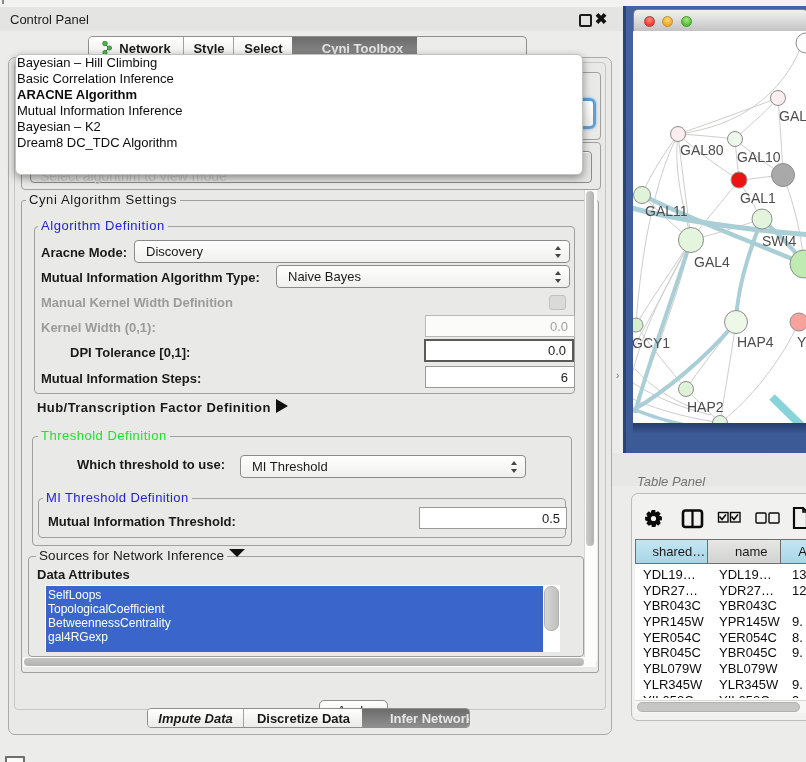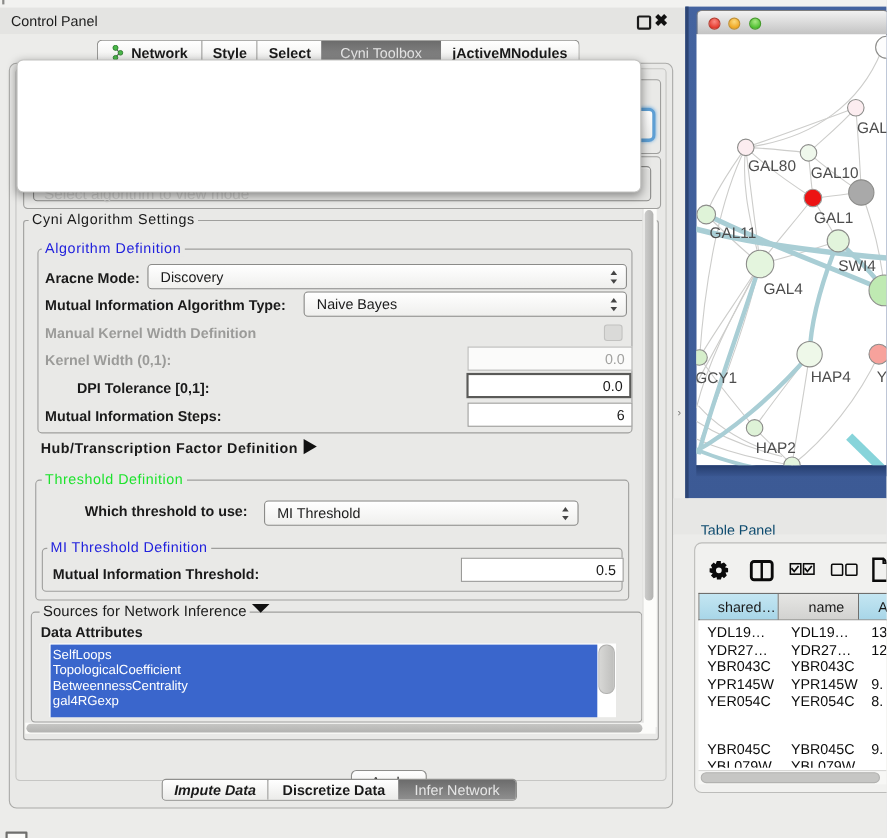--- a/index.html
+++ b/index.html
@@ -11,21 +11,21 @@
 .gtitle{position:absolute;top:-8px;background:#e9e9e7;padding:0 3px;line-height:14px;white-space:nowrap;}
 .combo{position:absolute;border:1px solid #8b8b89;border-radius:4px;
   background:linear-gradient(#ffffff,#efefed);box-shadow:inset 0 1px 0 #fff;}
 .combo .ct{position:absolute;left:11px;top:0;bottom:0;display:flex;align-items:center;}
 .spin{position:absolute;right:7px;top:50%;width:7px;height:12px;margin-top:-6px;}
 .spin:before{content:"";position:absolute;left:0;top:0;border-left:3.5px solid transparent;border-right:3.5px solid transparent;border-bottom:4.5px solid #444;}
 .spin:after{content:"";position:absolute;left:0;bottom:0;border-left:3.5px solid transparent;border-right:3.5px solid transparent;border-top:4.5px solid #444;}
 .fld{position:absolute;background:#fff;border:1px solid #9a9a98;display:flex;align-items:center;justify-content:flex-end;padding-right:6px;}
 .tab{position:absolute;top:0;height:100%;display:flex;align-items:center;justify-content:center;
   background:linear-gradient(#ffffff,#ebebe9);font-weight:bold;}
-.tabsel{background:linear-gradient(#6c6c6c,#8f8f8f);color:#e6e6e6;font-weight:normal;}
+.tabsel{background:linear-gradient(#6c6c6c,#8f8f8f);color:#e6e6e6;font-weight:bold;padding-left:16px;}
 </style>
 </head>
 <body>
 
 <div class="a" style="left:0;top:0;width:806px;height:7px;background:#f2f2f0;"></div>
 <div class="a" style="left:2px;top:0;width:2px;height:4px;background:#8a8a88;"></div>
 
 <div class="a" style="left:0;top:7px;width:806px;height:24px;background:#e4e4e2;"></div>
 <div class="a" style="left:10px;top:7px;height:24px;display:flex;align-items:center;color:#1c1c1c;">Control Panel</div>
 <div class="a" style="left:579px;top:14px;width:9px;height:9px;border:2px solid #1a1a1a;border-radius:2px;"></div>
@@ -39,21 +39,20 @@
     <svg width="13" height="14" viewBox="0 0 13 14" style="margin-right:5px;">
       <line x1="4" y1="3" x2="8" y2="7" stroke="#555" stroke-width="1"></line>
       <line x1="4" y1="11" x2="8" y2="7" stroke="#555" stroke-width="1"></line>
       <circle cx="4" cy="2.5" r="2.3" fill="#49b849" stroke="#2c7a2c" stroke-width="0.8"></circle>
       <circle cx="8.5" cy="7" r="2.1" fill="#49b849" stroke="#2c7a2c" stroke-width="0.8"></circle>
       <circle cx="4" cy="11.5" r="2.1" fill="#49b849" stroke="#2c7a2c" stroke-width="0.8"></circle>
     </svg>Network</div>
   <div class="tab" style="left:94px;width:50px;border-left:1px solid #a2a2a0;">Style</div>
   <div class="tab" style="left:144px;width:59px;border-left:1px solid #a2a2a0;">Select</div>
   <div class="tab tabsel" style="left:203px;width:109px;">Cyni Toolbox</div>
-  <div class="tab" style="left:312px;width:125px;">jActiveMNodules</div>
 </div>
 
 <div class="grp" style="left:21px;top:72px;width:578px;height:66px;"></div>
 <div class="combo" style="left:30px;top:98px;width:560px;height:25px;border:3px solid #5e9fd4;border-radius:6px;box-shadow:0 0 3px #7db4e0;"></div>
 <div class="grp" style="left:21px;top:142px;width:578px;height:46px;"></div>
 <div class="combo" style="left:30px;top:151px;width:560px;height:30px;background:#e4e4e2;"></div>
 <div class="a" style="left:40px;top:168px;width:400px;color:#cacac8;font-size:14px;">Select algorithm to view mode</div>
 
 <div class="grp" style="left:21px;top:200px;width:576px;height:471px;border-radius:3px;">
   <span class="gtitle" style="left:4px;color:#1a1a1a;letter-spacing:0.6px;">Cyni Algorithm Settings</span>
@@ -109,20 +108,28 @@
   <div class="a" style="left:499px;top:1px;width:13px;height:43px;background:linear-gradient(90deg,#d7d7d5,#bfbfbd);border:1px solid #b2b2b0;border-radius:7px;"></div>
 </div>
 
 <div class="a" style="left:584px;top:190px;width:12px;height:471px;background:#fcfcfa;border-left:1px solid #d8d8d6;"></div>
 <div class="a" style="left:585.5px;top:191px;width:8px;height:355px;background:linear-gradient(90deg,#cccccb,#b2b2b0);border-radius:4px;"></div>
 
 <div class="a" style="left:23px;top:657px;width:573px;height:10px;background:#fcfcfa;"></div>
 <div class="a" style="left:24px;top:658px;width:560px;height:8px;background:linear-gradient(#c6c6c4,#b2b2b0);border-radius:4px;"></div>
 
 <div class="a" style="left:15px;top:54px;width:566px;height:119px;background:#fff;border:1px solid #c2c2c0;border-radius:6px;box-shadow:0 3px 9px rgba(0,0,0,0.40);z-index:20;">
+  <div style="margin-left:1px;line-height:16px;color:#0c0c0c;">
+    Bayesian – Hill Climbing<br>
+    Basic Correlation Inference<br>
+    <span class="bold">ARACNE Algorithm</span><br>
+    Mutual Information Inference<br>
+    Bayesian – K2<br>
+    Dream8 DC_TDC Algorithm
+  </div>
 </div>
 
 <div class="a" style="left:271px;top:700px;width:67px;height:19px;background:linear-gradient(#ffffff,#e9e9e7);border:1px solid #8d8d8b;border-radius:5px;display:flex;align-items:center;justify-content:center;margin-left:48px;">Apply</div>
 <div class="a" style="left:147px;top:708px;width:321px;height:18px;border:1px solid #8f8f8d;border-radius:4px;overflow:hidden;">
   <div class="tab" style="left:0;width:95px;font-style:italic;">Impute Data</div>
   <div class="tab" style="left:95px;width:119px;border-left:1px solid #a2a2a0;">Discretize Data</div>
   <div class="tab tabsel" style="left:214px;width:107px;">Infer Network</div>
 </div>
 
 <div class="a" style="left:5px;top:756px;width:16px;height:10px;border:2px solid #6e6e6c;background:#fbfbf9;border-radius:1px;"></div>
@@ -208,21 +215,21 @@
     <text x="129" y="215">SWI4</text>
     <text x="61" y="236">GAL4</text>
     <text x="-1" y="317">GCY1</text>
     <text x="104" y="316">HAP4</text>
     <text x="164" y="316">Y</text>
     <text x="54" y="381">HAP2</text>
   </g>
 </svg>
 
 <div class="a" style="left:612px;top:453px;width:194px;height:33px;background:#e7e7e5;"></div>
-<div class="a" style="left:637px;top:465px;height:33px;display:flex;align-items:center;color:#0c4a6e;">Table Panel</div>
+<div class="a" style="left:637px;top:465px;height:33px;display:flex;align-items:center;color:#737373;font-style:italic;">Table Panel</div>
 <div class="a" style="left:612px;top:486px;width:194px;height:276px;background:#ececea;"></div>
 <div class="a" style="left:631px;top:493px;width:181px;height:226px;background:#f1f1ef;border:1px solid #bcbcba;border-radius:7px;"></div>
 <svg class="a" style="left:633px;top:503px;" width="173" height="30" viewBox="0 0 173 30">
   <g fill="#0a0a0a">
     <path d="M18.69,7.09 L22.31,7.09 L22.40,9.60 L22.29,9.56 L25.16,8.28 L27.72,10.84 L26.02,12.67 L25.96,12.57 L28.91,13.69 L28.91,17.31 L26.40,17.40 L26.44,17.29 L27.72,20.16 L25.16,22.72 L23.33,21.02 L23.43,20.96 L22.31,23.91 L18.69,23.91 L18.60,21.40 L18.71,21.44 L15.84,22.72 L13.28,20.16 L14.98,18.33 L15.04,18.43 L12.09,17.31 L12.09,13.69 L14.60,13.60 L14.56,13.71 L13.28,10.84 L15.84,8.28 L17.67,9.98 L17.57,10.04 Z M17.90,15.50 a2.6,2.6 0 1 0 5.2,0 a2.6,2.6 0 1 0 -5.2,0 Z" fill-rule="evenodd"></path>
   </g>
   <rect x="50" y="7.5" width="19" height="16.5" rx="2.5" fill="none" stroke="#0a0a0a" stroke-width="2.6"></rect>
   <line x1="59.5" y1="7.5" x2="59.5" y2="24" stroke="#0a0a0a" stroke-width="2.2"></line>
   <g fill="none" stroke="#0a0a0a" stroke-width="1.4">
     <rect x="85.5" y="9.5" width="9.5" height="9.5"></rect>
@@ -260,21 +267,21 @@
   <div style="position:relative;height:15.7px;">
       <span class="a" style="left:8px;top:3px;">YPR145W</span>
       <span class="a" style="left:84px;top:3px;">YPR145W</span>
       <span class="a" style="left:157px;top:3px;">9.</span>
     </div>
   <div style="position:relative;height:15.7px;">
       <span class="a" style="left:8px;top:3px;">YER054C</span>
       <span class="a" style="left:84px;top:3px;">YER054C</span>
       <span class="a" style="left:157px;top:3px;">8.</span>
     </div>
-  <div style="position:relative;height:15.7px;margin-top:28px;">
+  <div style="position:relative;height:15.7px;">
       <span class="a" style="left:8px;top:3px;">YBR045C</span>
       <span class="a" style="left:84px;top:3px;">YBR045C</span>
       <span class="a" style="left:157px;top:3px;">9.</span>
     </div>
   <div style="position:relative;height:15.7px;">
       <span class="a" style="left:8px;top:3px;">YBL079W</span>
       <span class="a" style="left:84px;top:3px;">YBL079W</span>
     </div>
   <div style="position:relative;height:15.7px;">
       <span class="a" style="left:8px;top:3px;">YLR345W</span>

